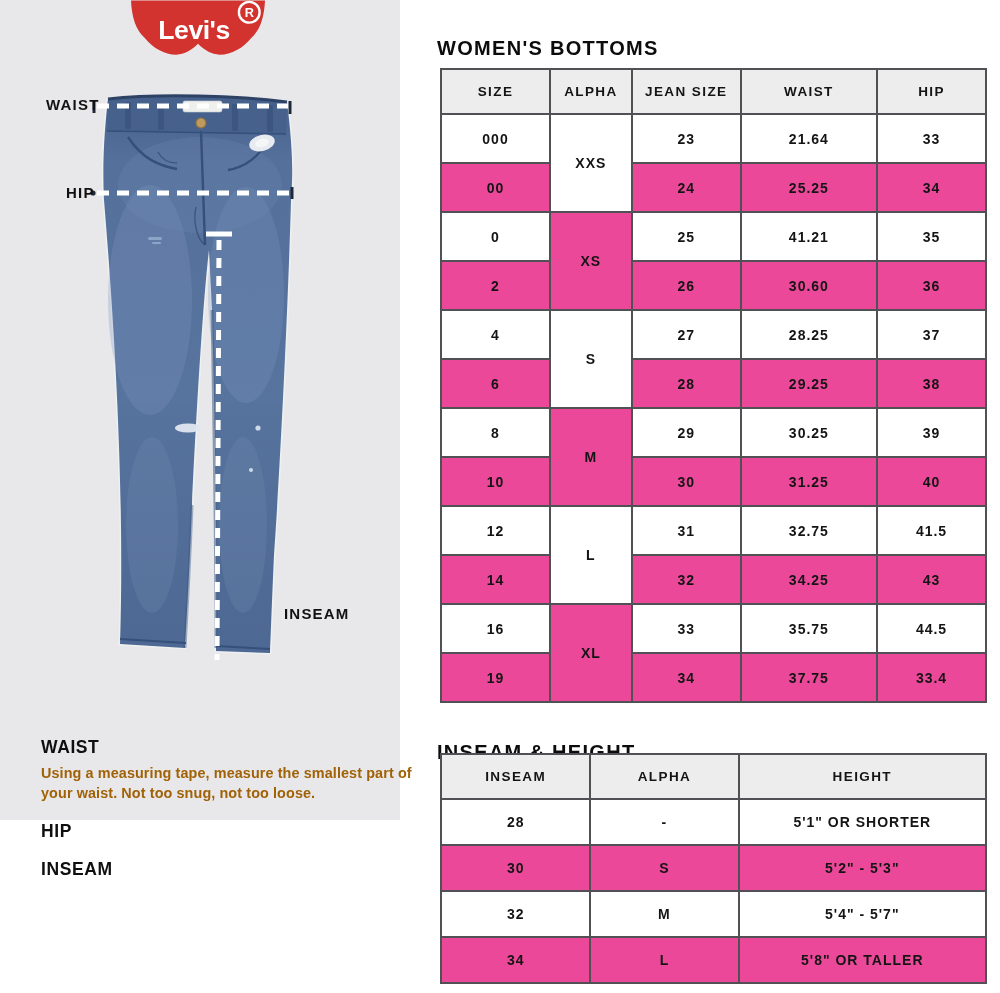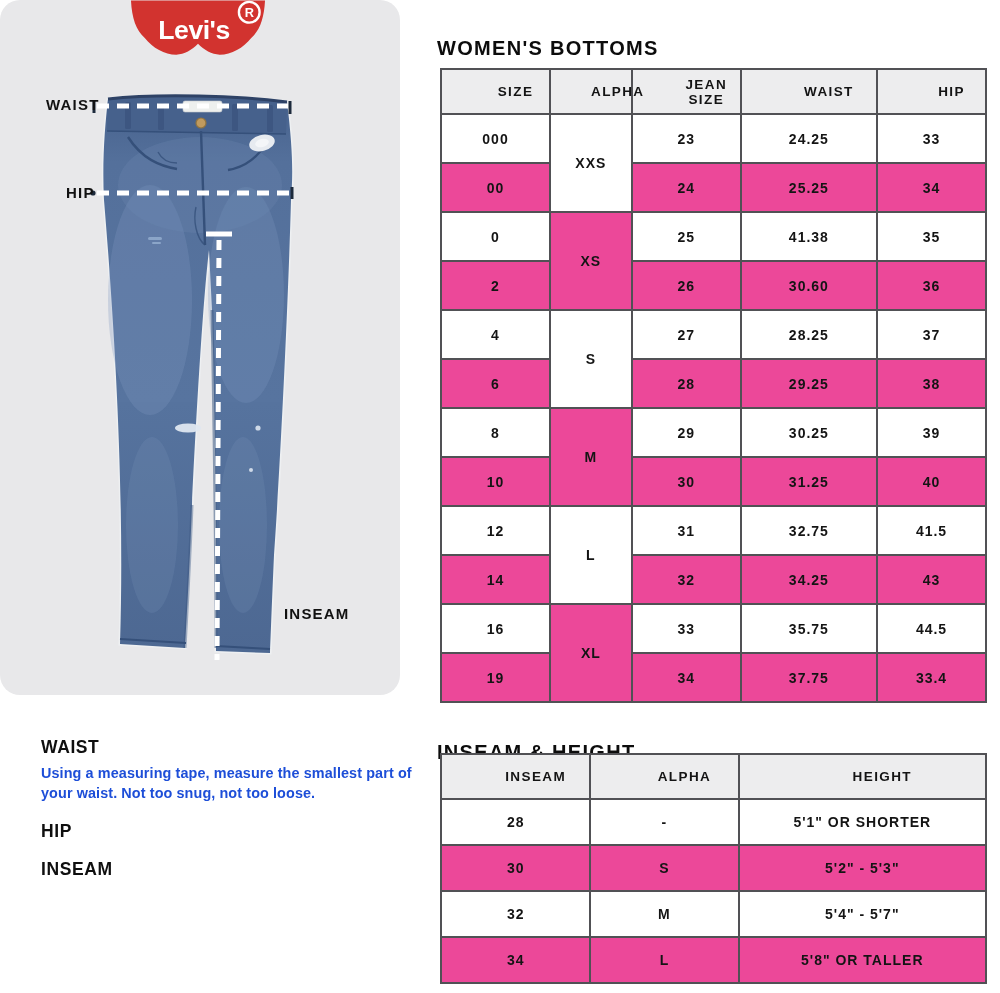--- a/index.html
+++ b/index.html
@@ -1,45 +1,45 @@
 <!DOCTYPE html>
 <html><head>
 <meta charset="utf-8">
 <style>
   html,body{margin:0;padding:0;}
   body{
     width:1000px;height:993px;position:relative;background:#ffffff;
     font-family:"Liberation Sans",sans-serif;color:#141414;overflow:hidden;
   }
   
-  .left-panel{position:absolute;left:0;top:0;width:400px;height:695px;background:#e8e8ea;border-radius:20px;}
+  .left-panel{position:absolute;left:0;top:0;width:400px;height:820px;background:#e8e8ea;}
   .logo-svg{position:absolute;left:129px;top:0;width:138px;height:62px;}
   .jeans-svg{position:absolute;left:0;top:0;width:400px;height:695px;}
   .measure-label{
     position:absolute;font-size:15px;font-weight:800;letter-spacing:1.2px;color:#111;
   }
   #lbl-waist{left:46px;top:96px;}
   #lbl-hip{left:66px;top:184px;}
   #lbl-inseam{left:284px;top:605px;}
   
   .guide{position:absolute;left:41px;top:737px;width:394px;}
   .guide h3{margin:0 0 5px 0;font-size:17.5px;font-weight:800;letter-spacing:.6px;color:#0f0f0f;}
   .guide .gsec{margin-bottom:17px;}
-  .guide p{margin:0;font-size:14.4px;font-weight:600;line-height:1.42;color:#1d4ed8;letter-spacing:.1px;}
+  .guide p{margin:0;font-size:14.4px;font-weight:600;line-height:1.42;color:#a16207;letter-spacing:.1px;}
   
   .sec-title{position:absolute;margin:0;font-size:20px;font-weight:800;letter-spacing:1.3px;color:#0c0c0c;}
   #title-bottoms{left:437px;top:37px;}
   #title-inseam{left:437px;top:741px;}
   table.tbl{position:absolute;border-collapse:collapse;table-layout:fixed;background:#fff;}
   table.tbl th,table.tbl td{
     border:2px solid #515155;text-align:center;vertical-align:middle;
     font-family:"Liberation Sans",sans-serif;font-weight:700;font-size:14px;
     letter-spacing:1px;color:#141414;padding:0;
   }
-  table.tbl th{background:#ededee;font-size:13.5px;letter-spacing:1.4px;height:43px;padding-left:40px;}
+  table.tbl th{background:#ededee;font-size:13.5px;letter-spacing:1.4px;height:43px;}
   #bottoms{left:440px;top:68px;width:547px;}
   #bottoms td{height:47px;}
   #inseamtbl{left:440px;top:753px;width:547px;}
   #inseamtbl td{height:44px;}
   .cell-white{background:#ffffff;border-radius:24px;}
   .cell-gray{background:#ec4899;}
 </style>
 </head>
 <body>
 
@@ -146,34 +146,34 @@
         <th>JEAN SIZE</th>
         <th>WAIST</th>
         <th>HIP</th>
       </tr>
     </thead>
     <tbody>
       <tr>
         <td class="cell-white">000</td>
         <td rowspan="2" class="cell-white">XXS</td>
         <td class="cell-white">23</td>
-        <td class="cell-white">24.25</td>
+        <td class="cell-white">21.64</td>
         <td class="cell-white">33</td>
       </tr>
       <tr>
         <td class="cell-gray">00</td>
         <td class="cell-gray">24</td>
         <td class="cell-gray">25.25</td>
         <td class="cell-gray">34</td>
       </tr>
       <tr>
         <td class="cell-white">0</td>
         <td rowspan="2" class="cell-gray">XS</td>
         <td class="cell-white">25</td>
-        <td class="cell-white">41.38</td>
+        <td class="cell-white">41.21</td>
         <td class="cell-white">35</td>
       </tr>
       <tr>
         <td class="cell-gray">2</td>
         <td class="cell-gray">26</td>
         <td class="cell-gray">30.60</td>
         <td class="cell-gray">36</td>
       </tr>
       <tr>
         <td class="cell-white">4</td>

